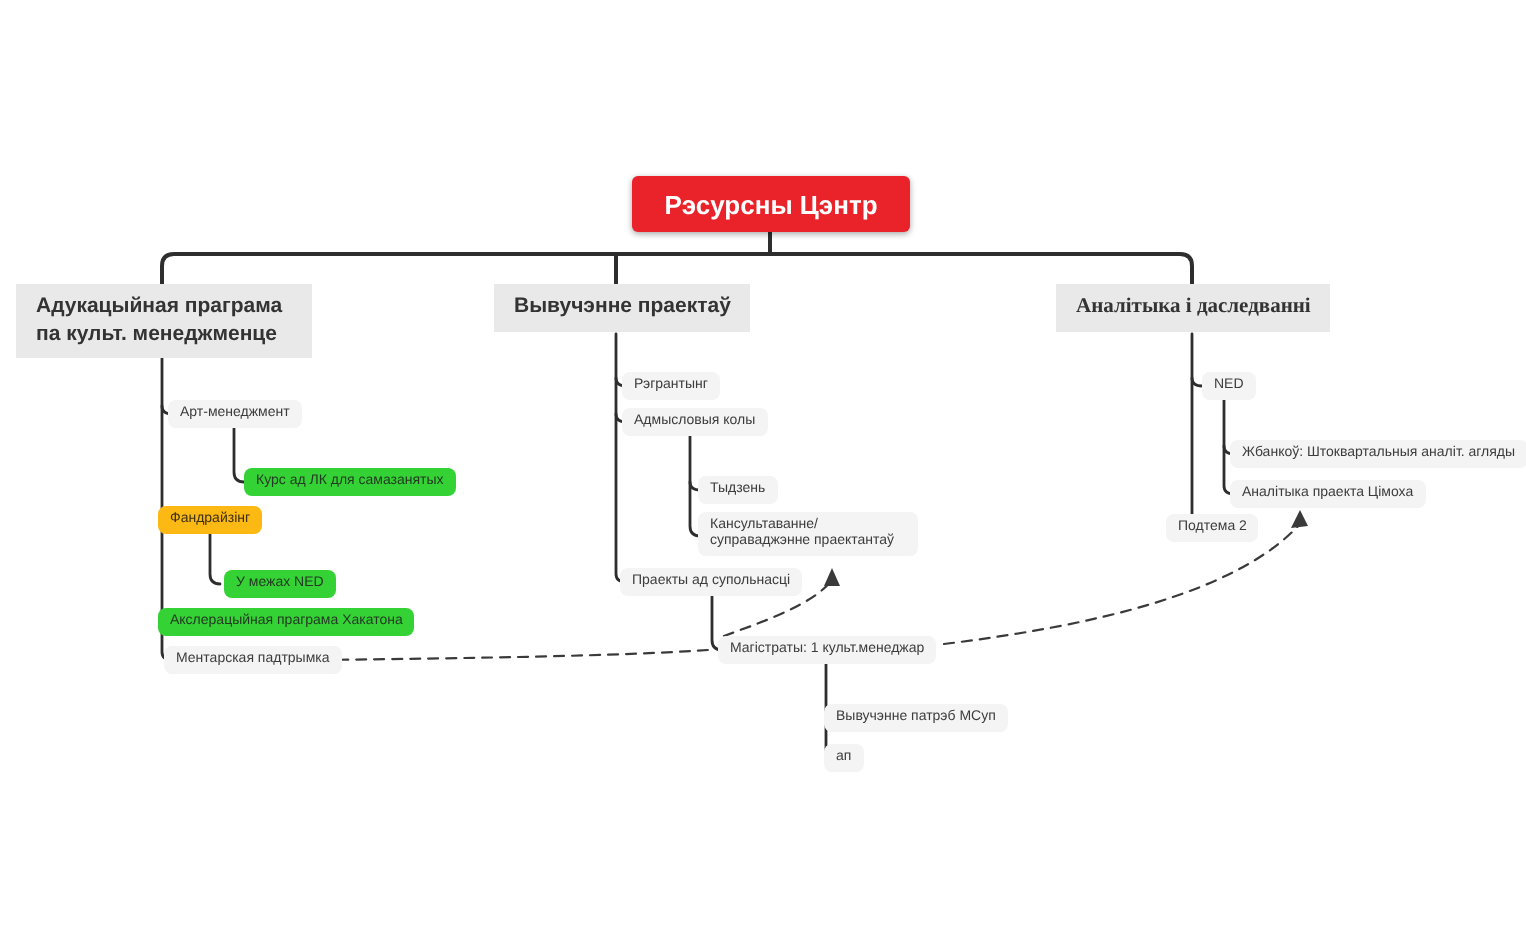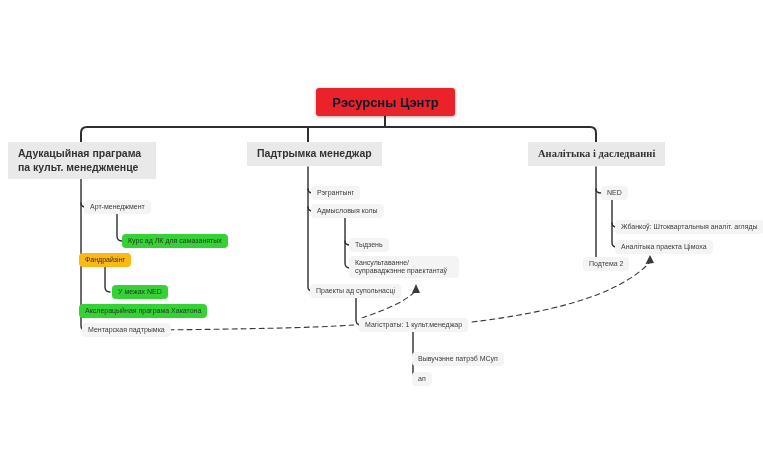--- a/index.html
+++ b/index.html
@@ -1,20 +1,20 @@
 <!DOCTYPE html>
 <html><head>
 <meta charset="utf-8">
 <style>
   html,body{margin:0;padding:0;background:#fff;}
   body{width:763px;height:472px;overflow:hidden;font-family:"Liberation Sans",sans-serif;}
   .canvas{position:relative;width:763px;height:472px;background:#ffffff;}
   .wires{position:absolute;left:0;top:0;width:763px;height:472px;}
   .node{position:absolute;box-sizing:border-box;cursor:default;}
-  .root{background:#ea232b;color:#0f172a;font-weight:bold;font-size:13px;
+  .root{background:#ea232b;color:#ffffff;font-weight:bold;font-size:13px;
         display:flex;align-items:center;justify-content:center;
         border-radius:3px;box-shadow:0 1px 3px rgba(0,0,0,.35);}
   .header{background:#e9e9e9;color:#333;font-weight:bold;font-size:10.5px;
           line-height:1.3;border-radius:0;padding:5px 10px;}
   .header.nowrap{white-space:nowrap;}
   .leaf{background:#f4f4f4;color:#3c3c3c;font-size:7px;line-height:8px;
         border-radius:4px;padding:3px 6px;white-space:nowrap;}
   .leaf.wrap{white-space:normal;width:110px;}
   .leaf.green{background:#35d235;color:#223a22;}
   .leaf.orange{background:#fcb813;color:#3a2f10;}
@@ -62,21 +62,21 @@
     </g>
     <g fill="#3a3a3a" stroke="none">
       <path d="M416 284 l-4 9 l8 0 z"></path>
       <path d="M650 255 l-4.5 9 l8.5 -1 z"></path>
     </g>
   </svg>
 
   <div class="node root" style="left:316px;top:88px;width:139px;height:28px;">Рэсурсны Цэнтр</div>
 
   <div class="node header" style="left:8px;top:142px;width:148px;">Адукацыйная праграма па культ. менеджменце</div>
-  <div class="node header nowrap" style="left:247px;top:142px;">Падтрымка менеджар</div>
+  <div class="node header nowrap" style="left:247px;top:142px;">Вывучэнне праектаў</div>
   <div class="node header nowrap" style="left:528px;top:142px;font-family:Liberation Serif, serif;">Аналітыка і даследванні</div>
 
   <div class="node leaf" style="left:84px;top:200px;">Арт-менеджмент</div>
   <div class="node leaf green" style="left:122px;top:234px;">Курс ад ЛК для самазанятых</div>
   <div class="node leaf orange" style="left:79px;top:253px;">Фандрайзінг</div>
   <div class="node leaf green" style="left:112px;top:285px;">У межах NED</div>
   <div class="node leaf green" style="left:79px;top:304px;">Акслерацыйная праграма Хакатона</div>
   <div class="node leaf" style="left:82px;top:323px;">Ментарская падтрымка</div>
 
   <div class="node leaf" style="left:311px;top:186px;">Рэгрантынг</div>

